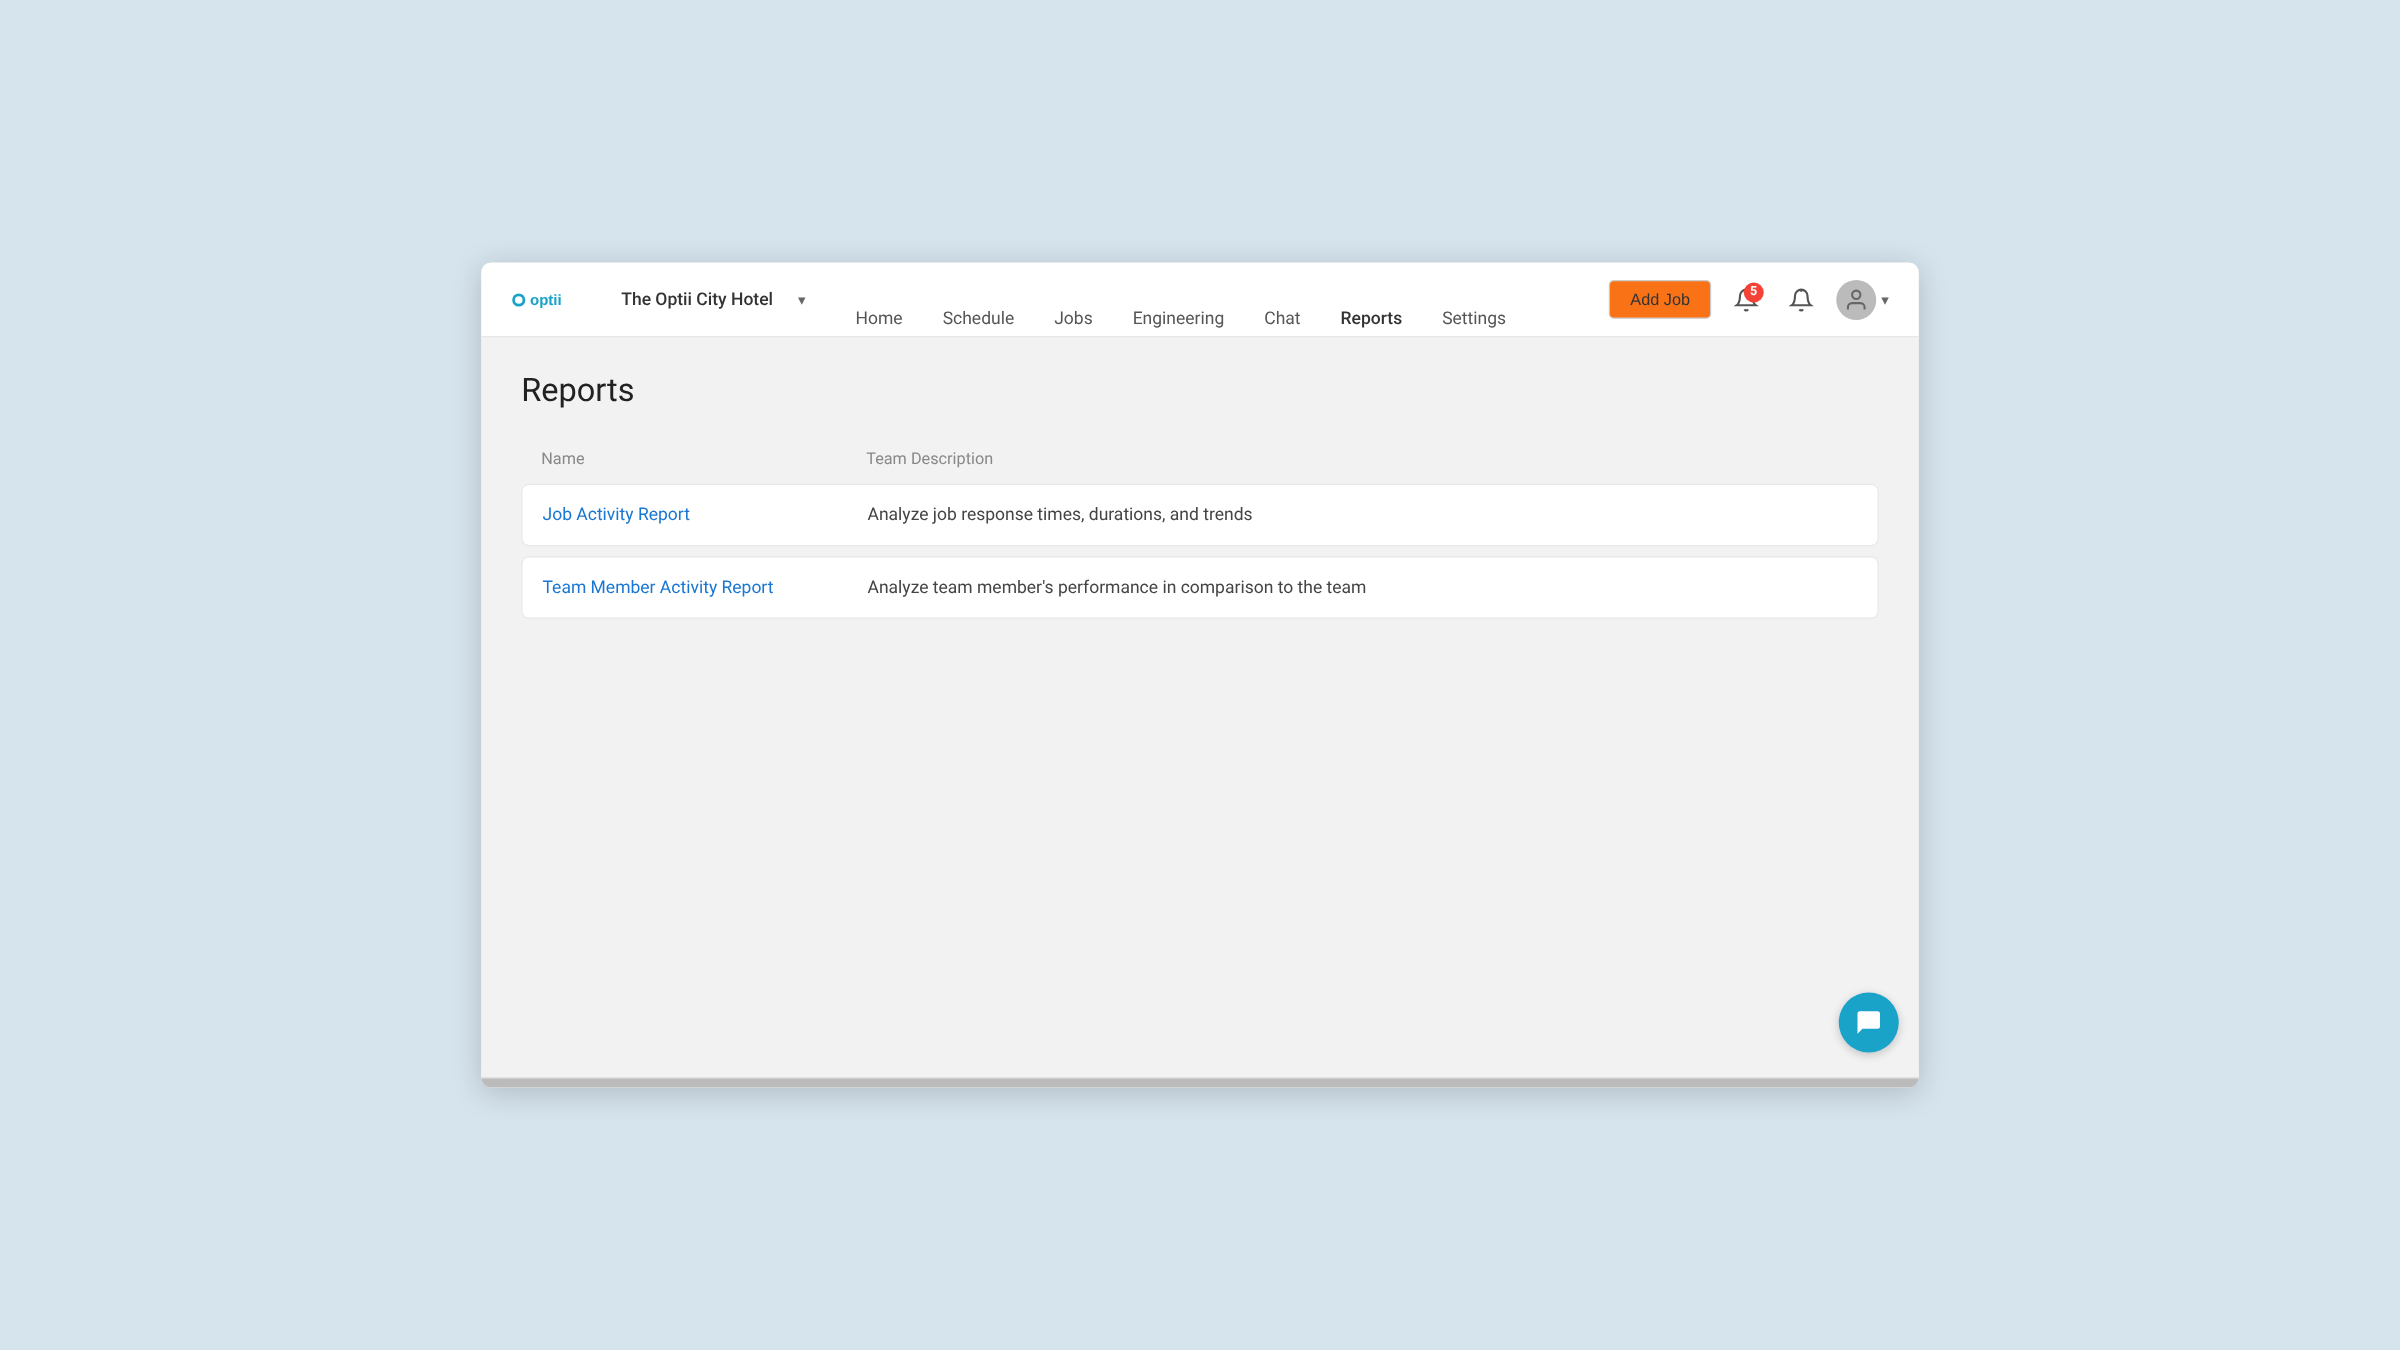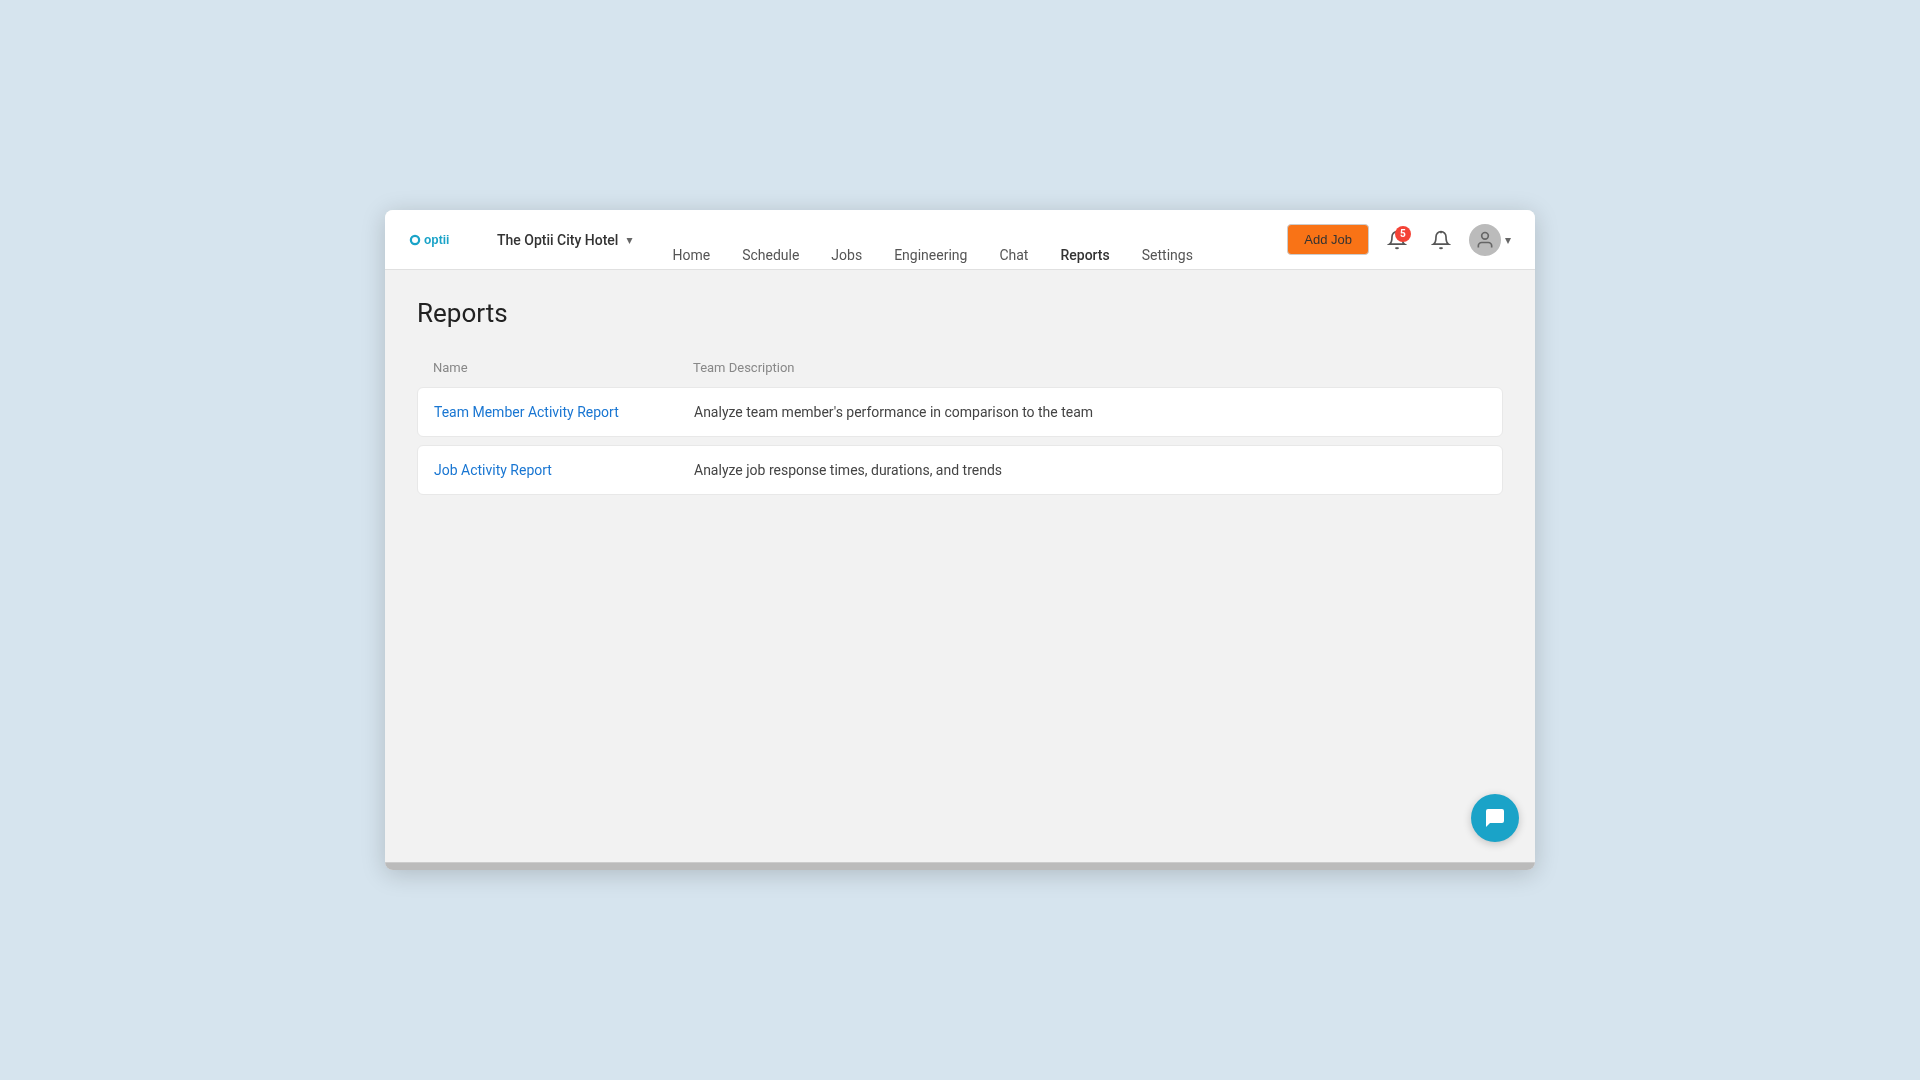--- a/index.html
+++ b/index.html
@@ -47,21 +47,21 @@
     }
 
     .logo {
       width: 60px;
       height: 28px;
     }
 
     .hotel-selector {
       display: flex;
       align-items: center;
-      gap: 8px;
+      gap: 20px;
       cursor: pointer;
       padding: 4px 8px;
       border-radius: 4px;
     }
 
     .hotel-name {
       font-size: 14px;
       font-weight: 500;
       color: #333;
     }
@@ -346,27 +346,27 @@
   <div class="main-content">
     <h1 class="page-title">Reports</h1>
 
     <div class="reports-table">
       <div class="table-header">
         <div class="table-header-cell name-col">Name</div>
         <div class="table-header-cell desc-col">Team Description</div>
       </div>
 
       <div class="table-row">
+        <div class="row-name">Job Activity Report</div>
+        <div class="row-desc">Analyze job response times, durations, and trends</div>
+      </div>
+
+      <div class="table-row">
         <div class="row-name">Team Member Activity Report</div>
         <div class="row-desc">Analyze team member's performance in comparison to the team</div>
-      </div>
-
-      <div class="table-row">
-        <div class="row-name">Job Activity Report</div>
-        <div class="row-desc">Analyze job response times, durations, and trends</div>
       </div>
     </div>
   </div>
 
   <div class="scrollbar-area">
     <div class="scrollbar-thumb"></div>
   </div>
 
   <div class="chat-button">
     <svg viewBox="0 0 24 24">

